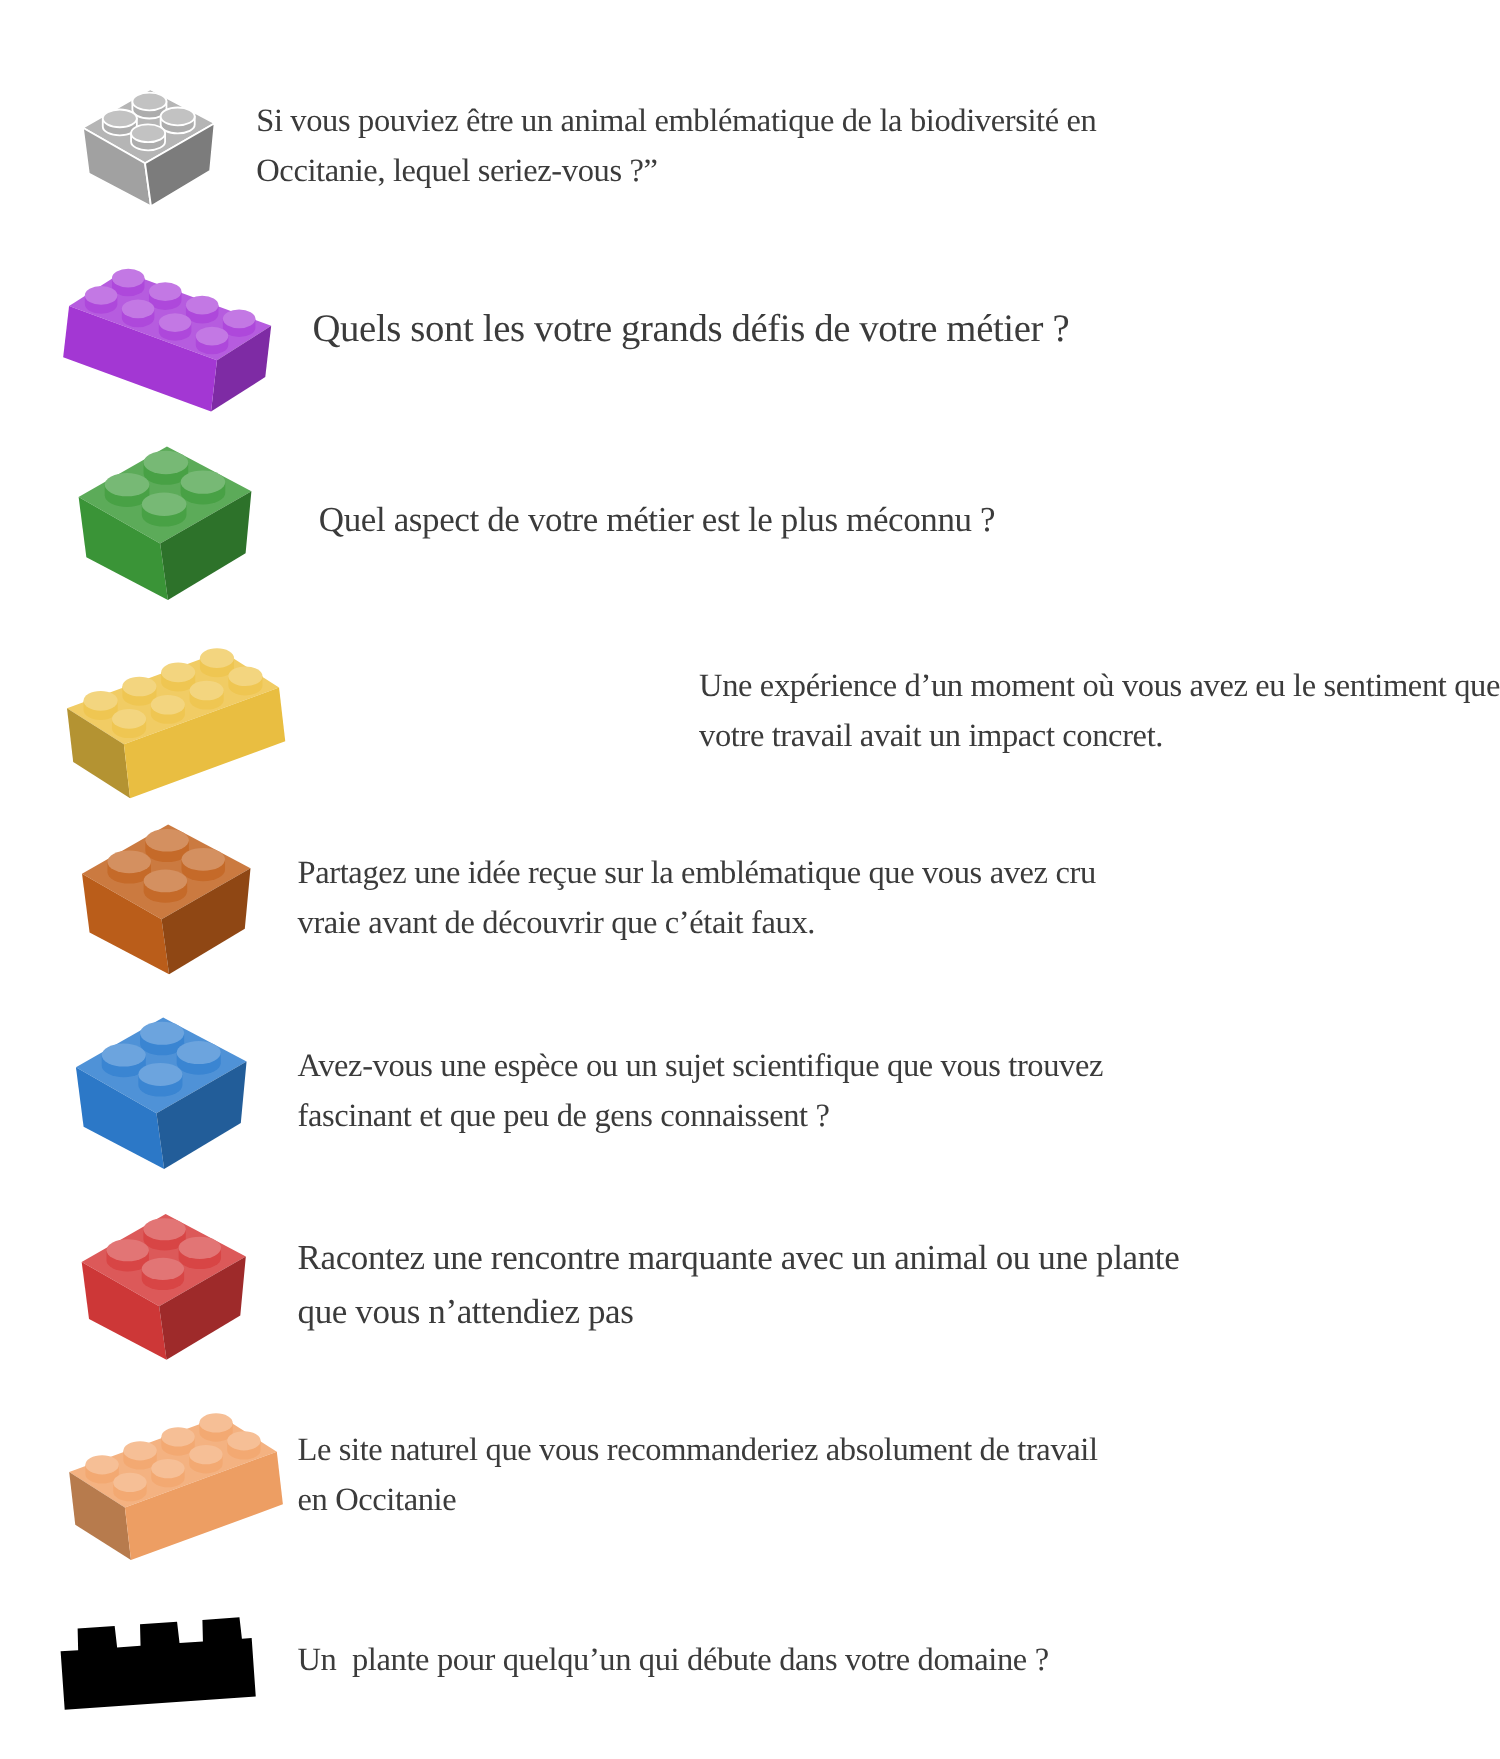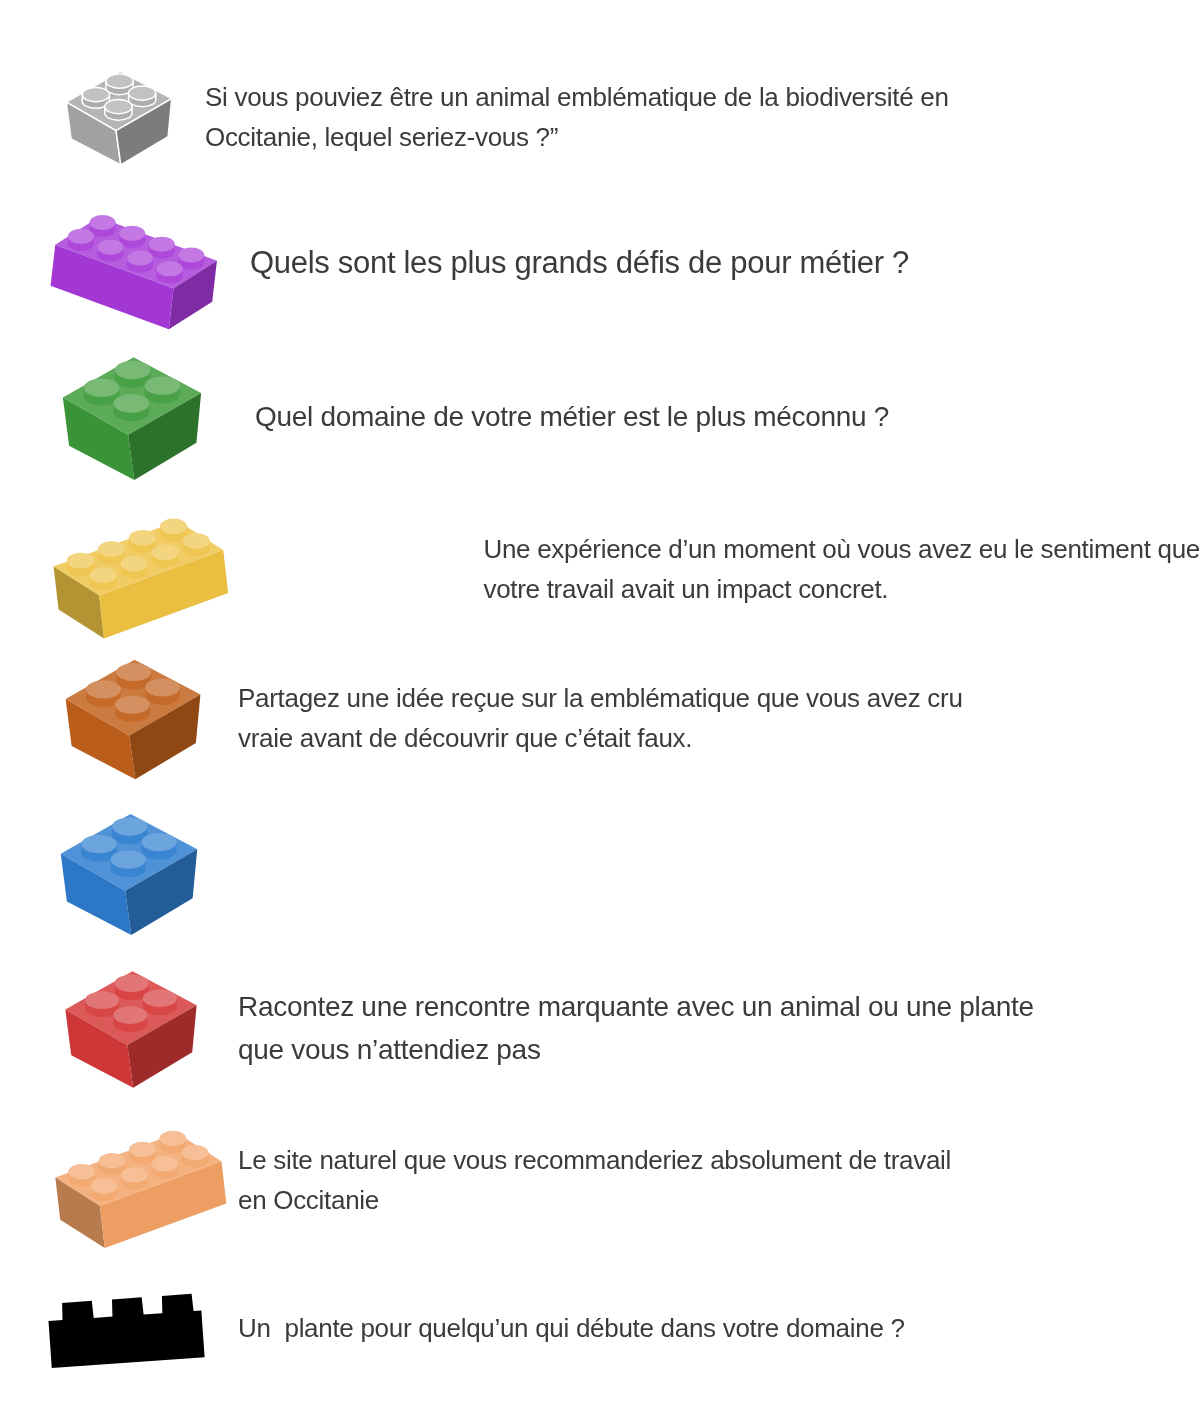--- a/index.html
+++ b/index.html
@@ -1,19 +1,19 @@
 <!DOCTYPE html>
 <html><head>
 <meta charset="utf-8">
 <style>
   html,body{margin:0;padding:0;background:#ffffff;}
   .page{
     width:1200px;height:1407px;margin:0 auto;background:#ffffff;
     box-sizing:border-box;padding-top:46px;overflow:hidden;
-    font-family:Liberation Sans, sans-serif;
+    font-family:Liberation Serif, serif;
   }
   .row{position:relative;display:flex;align-items:center;}
   .brick{position:absolute;top:50%;transform:translateY(-50%);}
   .brick.flip{transform:translateY(-50%) scaleX(-1);}
   .brick svg{display:block;width:100%;height:auto;}
   .qtext{
     color:#3b3b3b;white-space:pre-wrap;letter-spacing:-0.3px;
     line-height:1.55;
   }
   
@@ -69,40 +69,40 @@
           <path d="M132.5,70.9 L132.5,79.9 A16.5 9.5 0 0 0 165.5,79.9 L165.5,70.9 Z" fill="rgb(174,72,219)" stroke="none"></path>
           <ellipse cx="149" cy="70.9" rx="16.5" ry="9.5" fill="rgb(195,120,228)" stroke="none"></ellipse>
           <path d="M30,80.9 L30,89.9 A16.5 9.5 0 0 0 63,89.9 L63,80.9 Z" fill="rgb(174,72,219)" stroke="none"></path>
           <ellipse cx="46.5" cy="80.9" rx="16.5" ry="9.5" fill="rgb(195,120,228)" stroke="none"></ellipse>
           <path d="M95,84.7 L95,93.7 A16.5 9.5 0 0 0 128,93.7 L128,84.7 Z" fill="rgb(174,72,219)" stroke="none"></path>
           <ellipse cx="111.5" cy="84.7" rx="16.5" ry="9.5" fill="rgb(195,120,228)" stroke="none"></ellipse>
           <path d="M57.5,98.4 L57.5,107.4 A16.5 9.5 0 0 0 90.5,107.4 L90.5,98.4 Z" fill="rgb(174,72,219)" stroke="none"></path>
           <ellipse cx="74" cy="98.4" rx="16.5" ry="9.5" fill="rgb(195,120,228)" stroke="none"></ellipse>
         </svg>
       </div>
-    <div class="qtext">Quels sont les plus grands défis de pour métier ?</div>
+    <div class="qtext">Quels sont les votre grands défis de votre métier ?</div>
   </div>
 
   <div class="row r3">
     <div class="brick">
         <svg viewBox="0 0 206 178" xmlns="http://www.w3.org/2000/svg">
           <path d="M105,12 L14,64 L98,112 L192,58 Z" fill="rgb(92,171,89)" stroke="none"></path>
           <path d="M14,64 L98,112 L106,170 L22,126 Z" fill="rgb(58,148,55)" stroke="none"></path>
           <path d="M98,112 L192,58 L186,122 L106,170 Z" fill="rgb(45,114,42)" stroke="none"></path>
           <path d="M80.9,28.5 L80.9,39.5 A23 12 0 0 0 126.9,39.5 L126.9,28.5 Z" fill="rgb(72,161,69)" stroke="none"></path>
           <ellipse cx="103.9" cy="28.5" rx="23" ry="12" fill="rgb(119,185,117)" stroke="none"></ellipse>
           <path d="M119.1,48.7 L119.1,59.7 A23 12 0 0 0 165.1,59.7 L165.1,48.7 Z" fill="rgb(72,161,69)" stroke="none"></path>
           <ellipse cx="142.1" cy="48.7" rx="23" ry="12" fill="rgb(119,185,117)" stroke="none"></ellipse>
           <path d="M40.9,51.3 L40.9,62.3 A23 12 0 0 0 86.9,62.3 L86.9,51.3 Z" fill="rgb(72,161,69)" stroke="none"></path>
           <ellipse cx="63.9" cy="51.3" rx="23" ry="12" fill="rgb(119,185,117)" stroke="none"></ellipse>
           <path d="M79.1,71.5 L79.1,82.5 A23 12 0 0 0 125.1,82.5 L125.1,71.5 Z" fill="rgb(72,161,69)" stroke="none"></path>
           <ellipse cx="102.1" cy="71.5" rx="23" ry="12" fill="rgb(119,185,117)" stroke="none"></ellipse>
         </svg>
       </div>
-    <div class="qtext">Quel domaine de votre métier est le plus méconnu ?</div>
+    <div class="qtext">Quel aspect de votre métier est le plus méconnu ?</div>
   </div>
 
   <div class="row r4">
     <div class="brick">
         <svg viewBox="0 0 232 182" xmlns="http://www.w3.org/2000/svg">
           <path d="M14,88 L164,33 L219,68 L69,123 Z" fill="rgb(241,204,100)"></path>
           <path d="M14,88 L69,123 L75,175 L20,140 Z" fill="rgb(180,147,50)"></path>
           <path d="M69,123 L219,68 L225,120 L75,175 Z" fill="rgb(233,190,65)"></path>
           <path d="M142.5,39.6 L142.5,48.6 A16.5 9.5 0 0 0 175.5,48.6 L175.5,39.6 Z" fill="rgb(239,198,82)" stroke="none"></path>
           <ellipse cx="159" cy="39.6" rx="16.5" ry="9.5" fill="rgb(243,213,127)" stroke="none"></ellipse>
@@ -155,20 +155,22 @@
           <path d="M80.9,28.5 L80.9,39.5 A23 12 0 0 0 126.9,39.5 L126.9,28.5 Z" fill="rgb(58,133,210)" stroke="none"></path>
           <ellipse cx="103.9" cy="28.5" rx="23" ry="12" fill="rgb(108,164,222)" stroke="none"></ellipse>
           <path d="M119.1,48.7 L119.1,59.7 A23 12 0 0 0 165.1,59.7 L165.1,48.7 Z" fill="rgb(58,133,210)" stroke="none"></path>
           <ellipse cx="142.1" cy="48.7" rx="23" ry="12" fill="rgb(108,164,222)" stroke="none"></ellipse>
           <path d="M40.9,51.3 L40.9,62.3 A23 12 0 0 0 86.9,62.3 L86.9,51.3 Z" fill="rgb(58,133,210)" stroke="none"></path>
           <ellipse cx="63.9" cy="51.3" rx="23" ry="12" fill="rgb(108,164,222)" stroke="none"></ellipse>
           <path d="M79.1,71.5 L79.1,82.5 A23 12 0 0 0 125.1,82.5 L125.1,71.5 Z" fill="rgb(58,133,210)" stroke="none"></path>
           <ellipse cx="102.1" cy="71.5" rx="23" ry="12" fill="rgb(108,164,222)" stroke="none"></ellipse>
         </svg>
       </div>
+    <div class="qtext">Avez-vous une espèce ou un sujet scientifique que vous trouvez
+fascinant et que peu de gens connaissent ?</div>
   </div>
 
   <div class="row r7">
     <div class="brick">
         <svg viewBox="0 0 206 178" xmlns="http://www.w3.org/2000/svg">
           <path d="M105,12 L14,64 L98,112 L192,58 Z" fill="rgb(220,89,89)" stroke="none"></path>
           <path d="M14,64 L98,112 L106,170 L22,126 Z" fill="rgb(205,55,55)" stroke="none"></path>
           <path d="M98,112 L192,58 L186,122 L106,170 Z" fill="rgb(158,42,42)" stroke="none"></path>
           <path d="M80.9,28.5 L80.9,39.5 A23 12 0 0 0 126.9,39.5 L126.9,28.5 Z" fill="rgb(216,69,69)" stroke="none"></path>
           <ellipse cx="103.9" cy="28.5" rx="23" ry="12" fill="rgb(226,117,117)" stroke="none"></ellipse>

